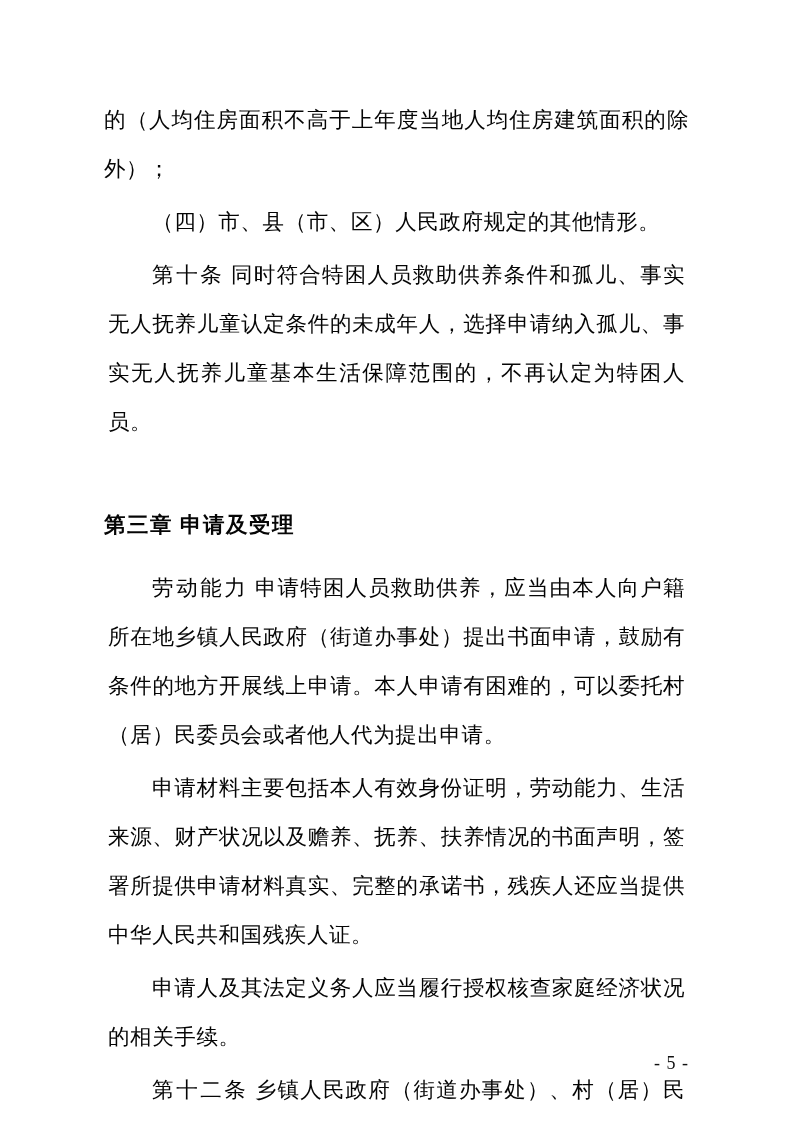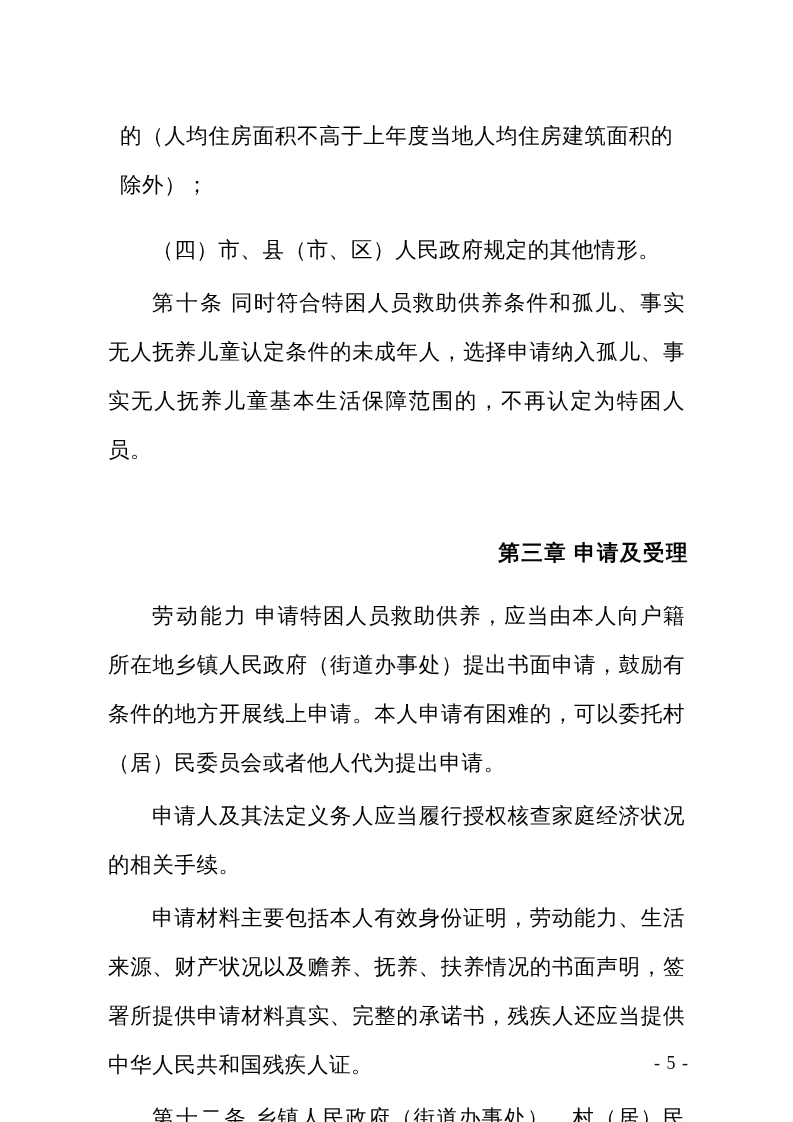--- a/index.html
+++ b/index.html
@@ -22,34 +22,34 @@
     padding: 96px 104px 60px 104px;
   }
   .doc-body {
     font-size: 21.5px;
     line-height: 49px;
     text-align: justify;
     text-justify: inter-ideograph;
     letter-spacing: 0.6px;
   }
   p.para {
-    margin: 16px;
+    margin: 0;
     text-indent: 0;
   }
   p.indent {
     margin: 4px;
     text-indent: 2.05em;
   }
   .lead {
     font-weight: normal;
     letter-spacing: 2px;
   }
   .chapter-title {
     margin: 0;
-    text-align: right;
+    text-align: left;
     font-weight: bold;
     font-size: 21.5px;
     line-height: 49px;
     letter-spacing: 1.5px;
   }
   .spacer-lg {
     height: 50px;
   }
   .spacer-sm {
     height: 10px;
@@ -77,22 +77,22 @@
     <p class="indent"><span class="lead">第十条</span> <span>同时符合特困人员救助供养条件和孤儿、事实无人抚养儿童认定条件的未成年人，选择申请纳入孤儿、事实无人抚养儿童基本生活保障范围的，不再认定为特困人员。</span></p>
 
     <div class="spacer-lg"></div>
 
     <p class="chapter-title">第三章  申请及受理</p>
 
     <div class="spacer-sm"></div>
 
     <p class="indent"><span class="lead">劳动能力</span> <span>申请特困人员救助供养，应当由本人向户籍所在地乡镇人民政府（街道办事处）提出书面申请，鼓励有条件的地方开展线上申请。本人申请有困难的，可以委托村（居）民委员会或者他人代为提出申请。</span></p>
 
+    <p class="indent">申请材料主要包括本人有效身份证明，劳动能力、生活来源、财产状况以及赡养、抚养、扶养情况的书面声明，签署所提供申请材料真实、完整的承诺书，残疾人还应当提供中华人民共和国残疾人证。</p>
+
     <p class="indent">申请人及其法定义务人应当履行授权核查家庭经济状况的相关手续。</p>
-
-    <p class="indent">申请材料主要包括本人有效身份证明，劳动能力、生活来源、财产状况以及赡养、抚养、扶养情况的书面声明，签署所提供申请材料真实、完整的承诺书，残疾人还应当提供中华人民共和国残疾人证。</p>
 
     <p class="indent"><span class="lead">第十二条</span> <span>乡镇人民政府（街道办事处）、村（居）民委员会应当及时了解掌握辖区内居民的生活情况，发现可能符合特困人员救助供养条件的，应当告知其救助供养政策，对因无民事行为能力或者限制民事行为能力等原因无法自主</span></p>
 
   </div>
 
   <div class="page-number">- 5 -</div>
 </div>
 
 </body></html>

